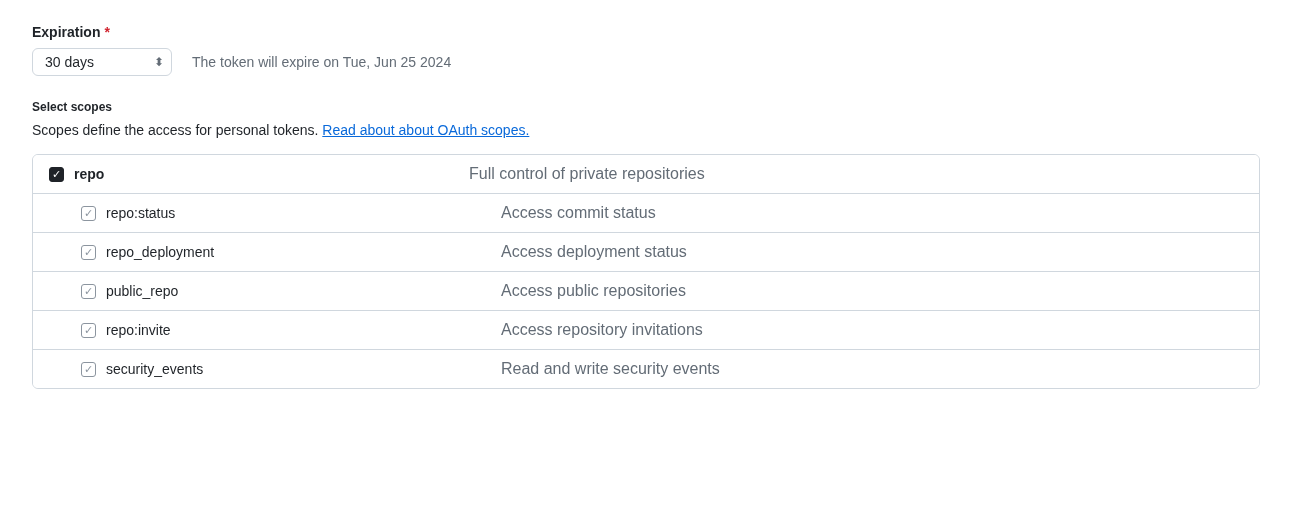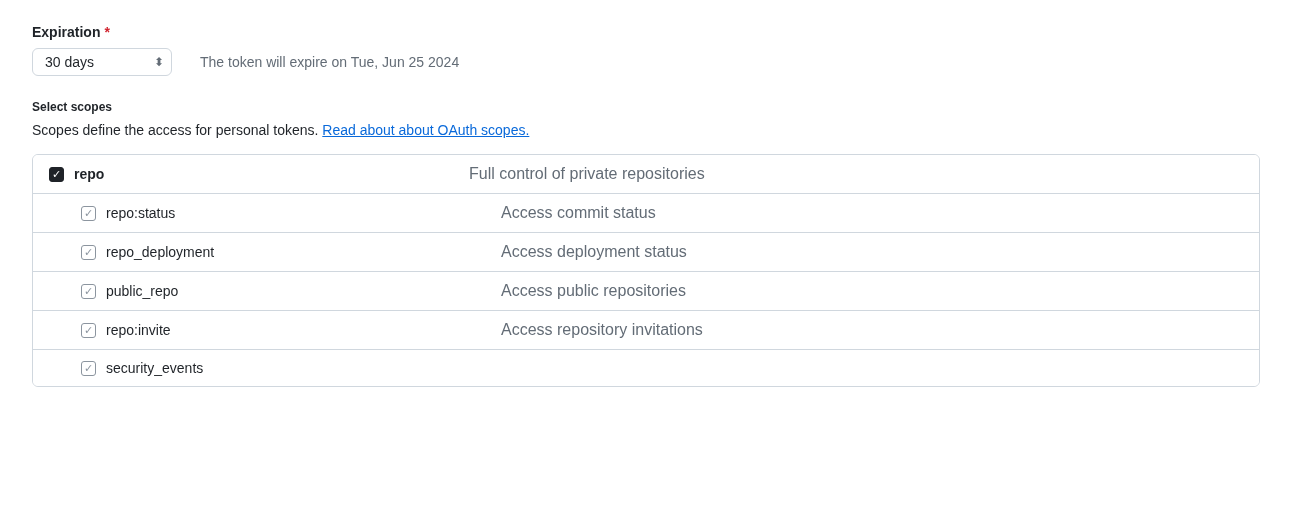--- a/index.html
+++ b/index.html
@@ -32,21 +32,21 @@
       text-align: center;
     }
 
     .required-star {
       color: #d1242f;
     }
 
     .expiration-row {
       display: flex;
       align-items: center;
-      gap: 28px;
+      gap: 20px;
     }
 
     .expiration-select-wrapper {
       position: relative;
       display: inline-block;
     }
 
     .expiration-select {
       appearance: none;
       -webkit-appearance: none;
@@ -266,15 +266,16 @@
       <span class="scope-right">Access repository invitations</span>
     </div>
 
     <div class="scope-row child-row">
       <div class="scope-left">
         <label class="checkbox-child">
           <span class="checkmark">✓</span>
         </label>
         <span class="scope-name child">security_events</span>
       </div>
+      <span class="scope-right">Read and write security events</span>
     </div>
   </div>
 </div>
 
 </body></html>

